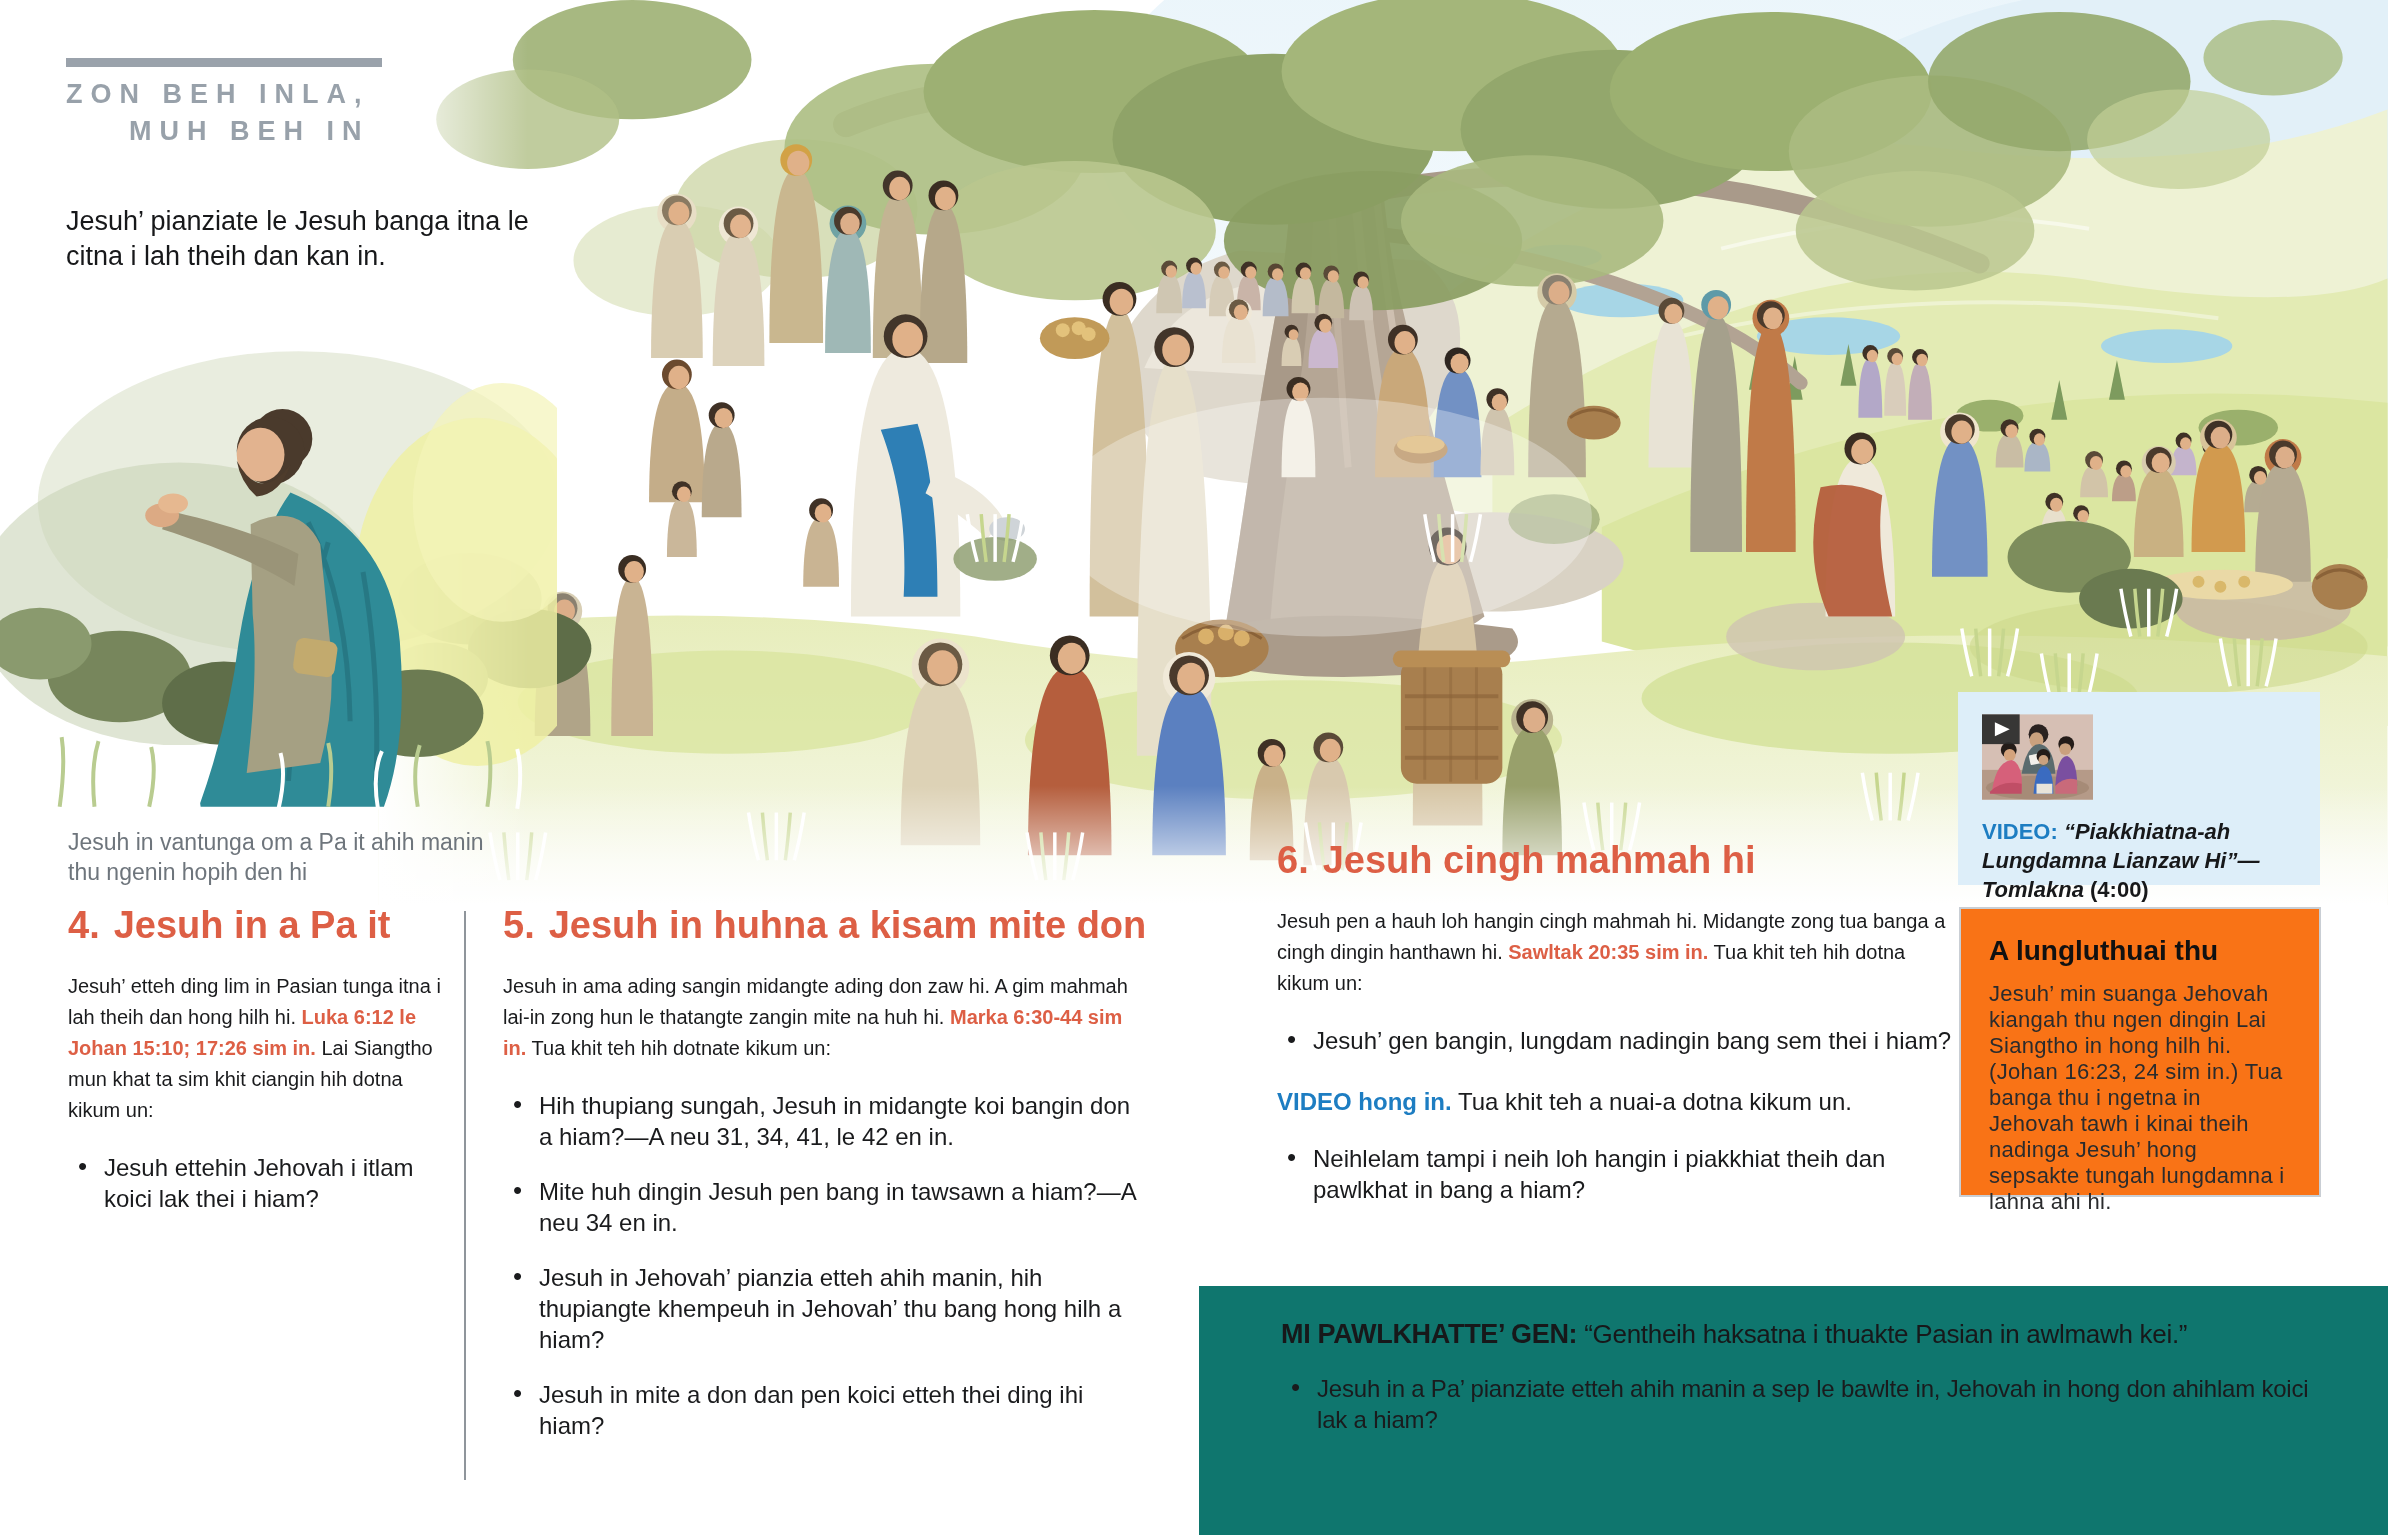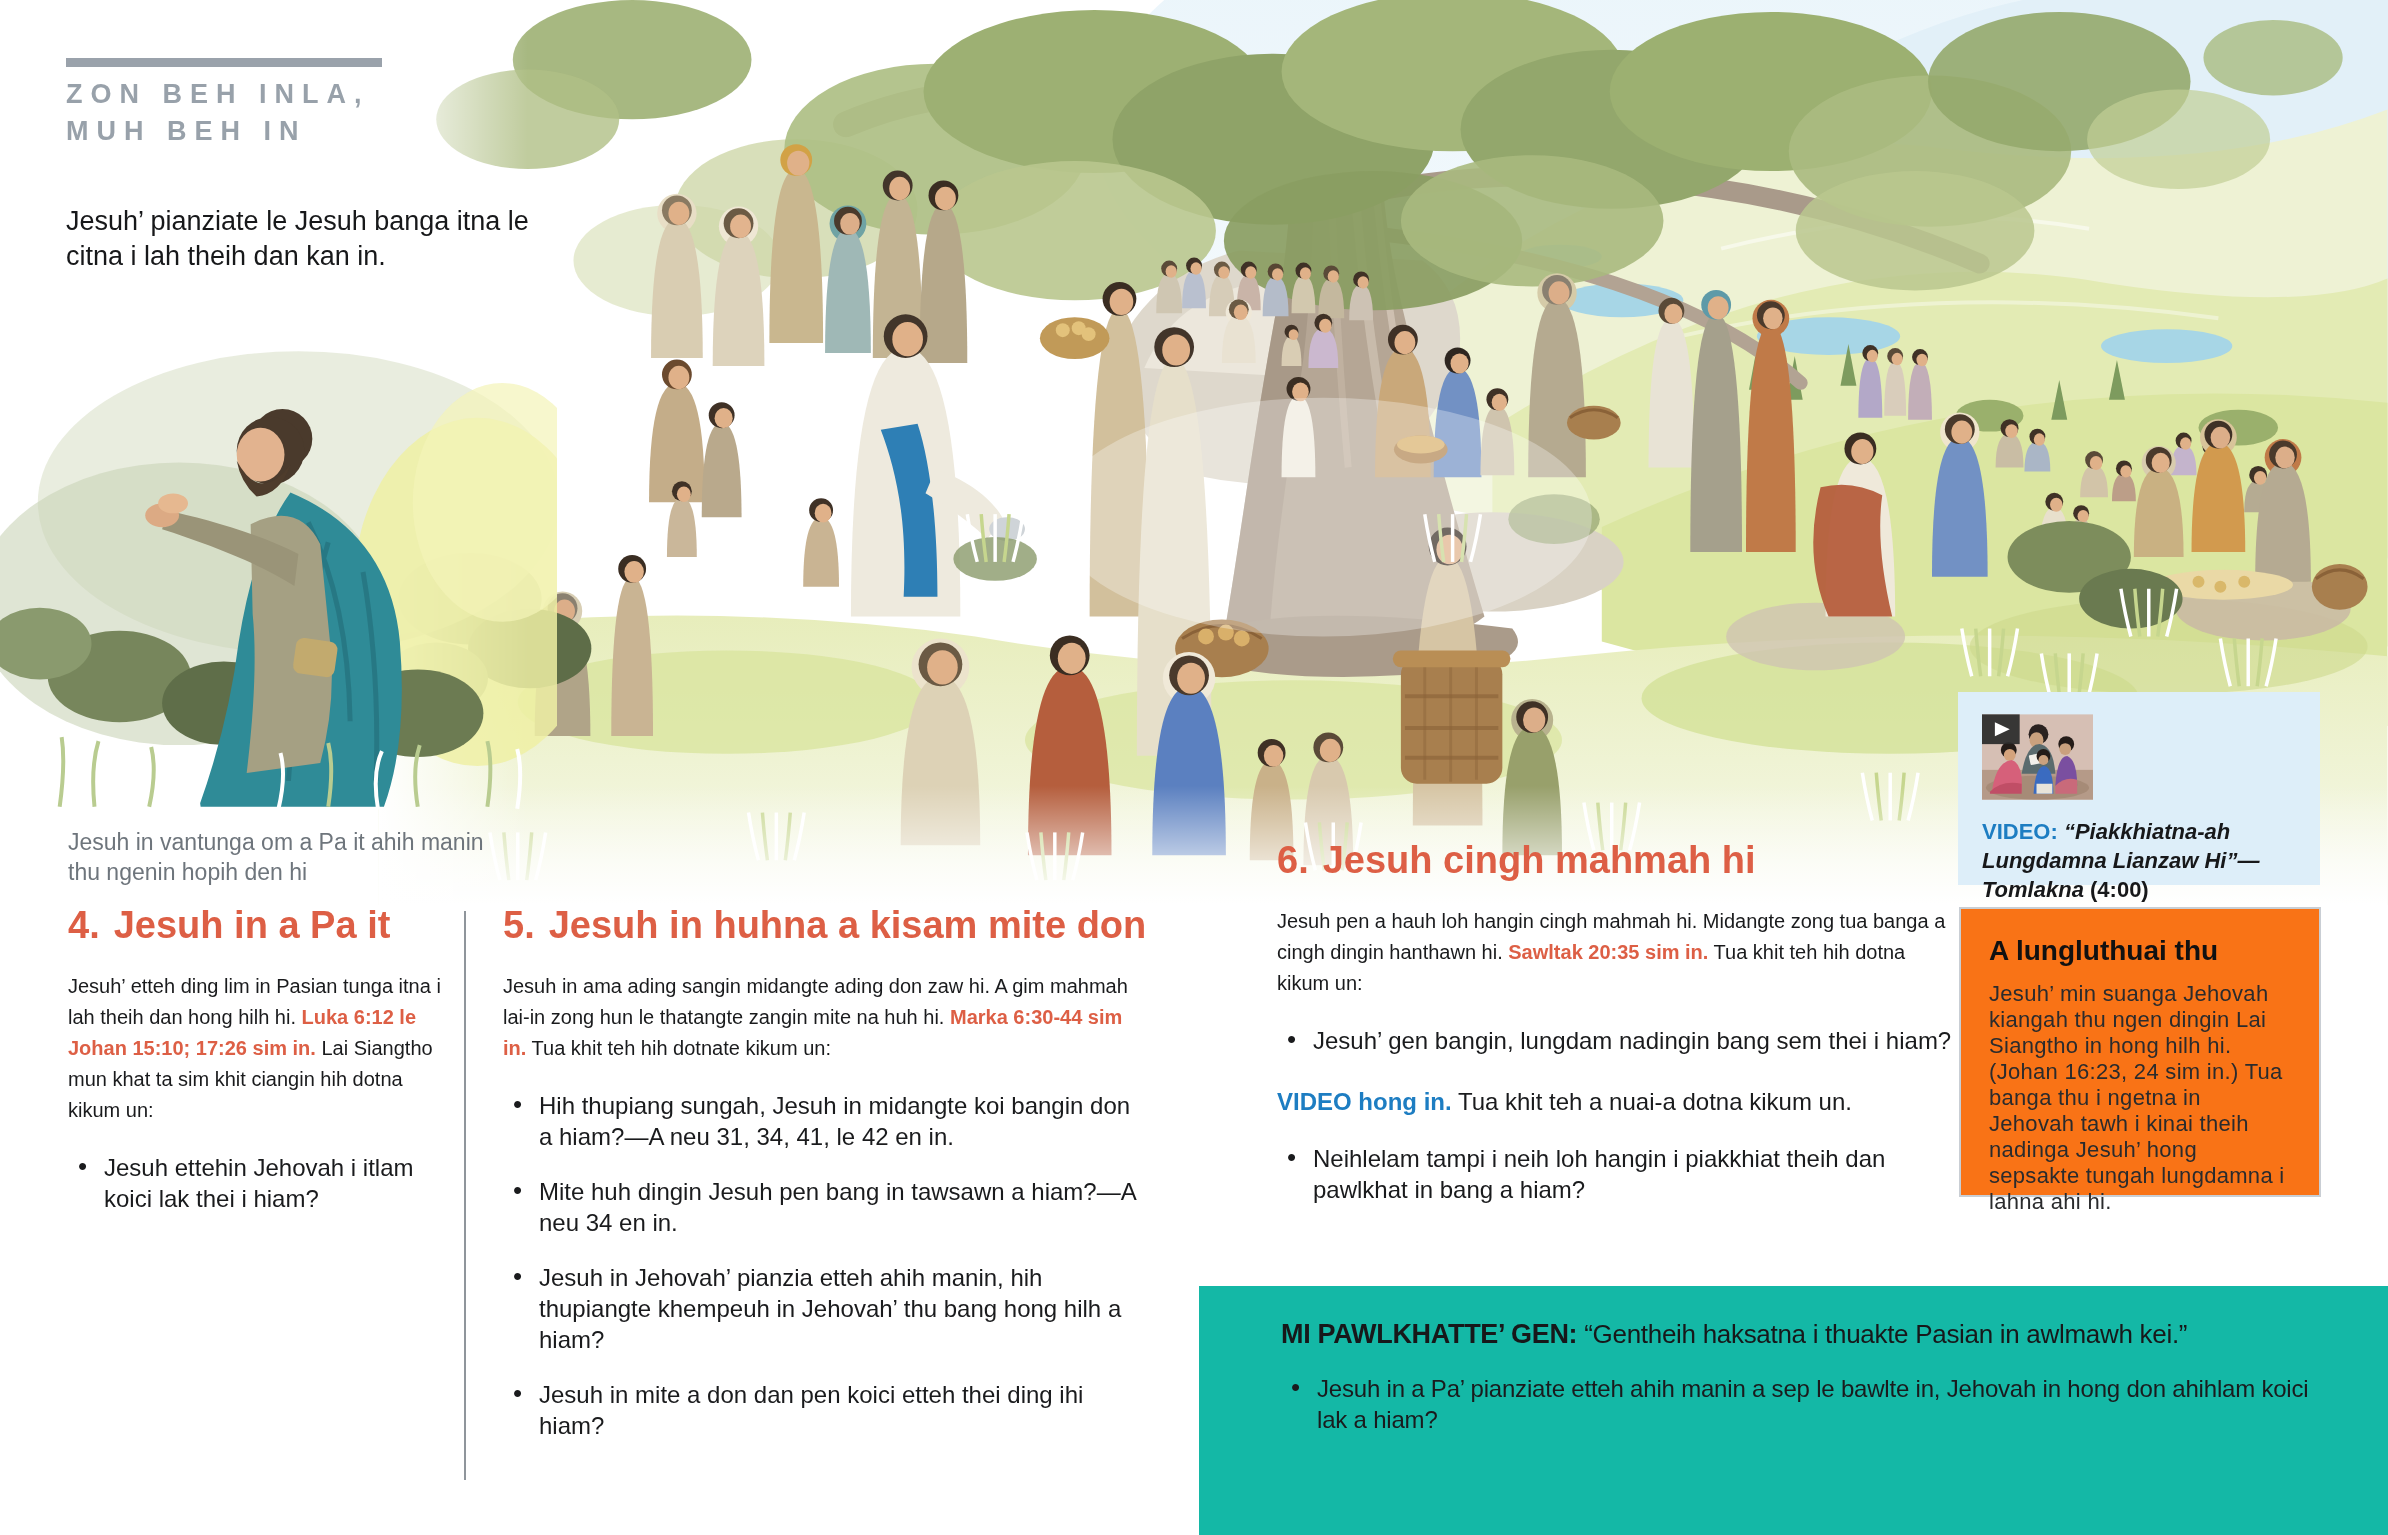--- a/index.html
+++ b/index.html
@@ -31,21 +31,21 @@
   .video-box .vcap{position:absolute;left:24px;top:125px;width:316px;margin:0;
                    font-size:22px;line-height:29px;font-weight:bold;color:#17181a;cursor:pointer;}
   .video-box .vlabel{color:#1d7dc2;font-style:normal;}
   .video-box .vtitle{font-style:italic;}
   
   .sidebar{left:1959px;top:907px;width:362px;height:290px;background:#f97316;
            border:2px solid #c9ced4;box-sizing:border-box;padding:26px 28px;}
   .sidebar h3{margin:0 0 14px 0;font-size:28px;line-height:32px;font-weight:bold;color:#111;}
   .sidebar p{margin:0;font-size:22px;line-height:26px;letter-spacing:0.3px;color:#2a2b2d;}
   
-  .discussion{left:1199px;top:1286px;width:1189px;height:250px;background:#14b8a6;box-sizing:border-box;
+  .discussion{left:1199px;top:1286px;width:1189px;height:250px;background:#0f766e;box-sizing:border-box;
               padding:32px 40px 0 82px;}
   .discussion p.head{margin:0;font-size:26px;line-height:33px;letter-spacing:-0.3px;color:#17181a;}
   .discussion .dlabel{font-weight:bold;font-size:27px;}
   .discussion ul.qs{margin-top:22px;}
   .discussion ul.qs li{font-size:24px;line-height:31px;letter-spacing:-0.2px;width:1015px;}
   svg{display:block;}
 </style>
 </head>
 <body>
 
@@ -621,21 +621,21 @@
         <path d="M200,468 q-6,-36 2,-58"></path>
         <path d="M280,468 q8,-34 2,-56"></path>
       <path d="M380,468 q-6,-36 4,-58"></path>
         <path d="M520,468 q6,-38 0,-60"></path>
     </g>
   </svg>
 
   <div class="abs kicker-bar"></div>
   <h1 class="abs kicker" style="margin:0;">
     <span style="display:block;">ZON BEH INLA,</span>
-    <span style="display:block;">MUH BEH IN</span>
+    <span style="display:block;text-align:right;">MUH BEH IN</span>
   </h1>
   <p class="abs intro">Jesuh’ pianziate le Jesuh banga itna le citna i lah theih dan kan in.</p>
 
   <p class="abs prayer-caption">Jesuh in vantunga om a Pa it ahih manin thu ngenin hopih den hi</p>
 
   <div class="col" style="left:68px;top:903px;width:390px;">
     <h2><span class="num">4.</span><span>Jesuh in a Pa it</span></h2>
     <p class="body"><span>Jesuh’ etteh ding lim in Pasian tunga itna i lah theih dan hong hilh hi. </span><span class="scripture">Luka 6:12 le Johan 15:10; 17:26 sim in.</span><span> Lai Siangtho mun khat ta sim khit ciangin hih dotna kikum un:</span></p>
     <ul class="qs">
         <li><span>Jesuh ettehin Jehovah i itlam koici lak thei i hiam?</span></li>

